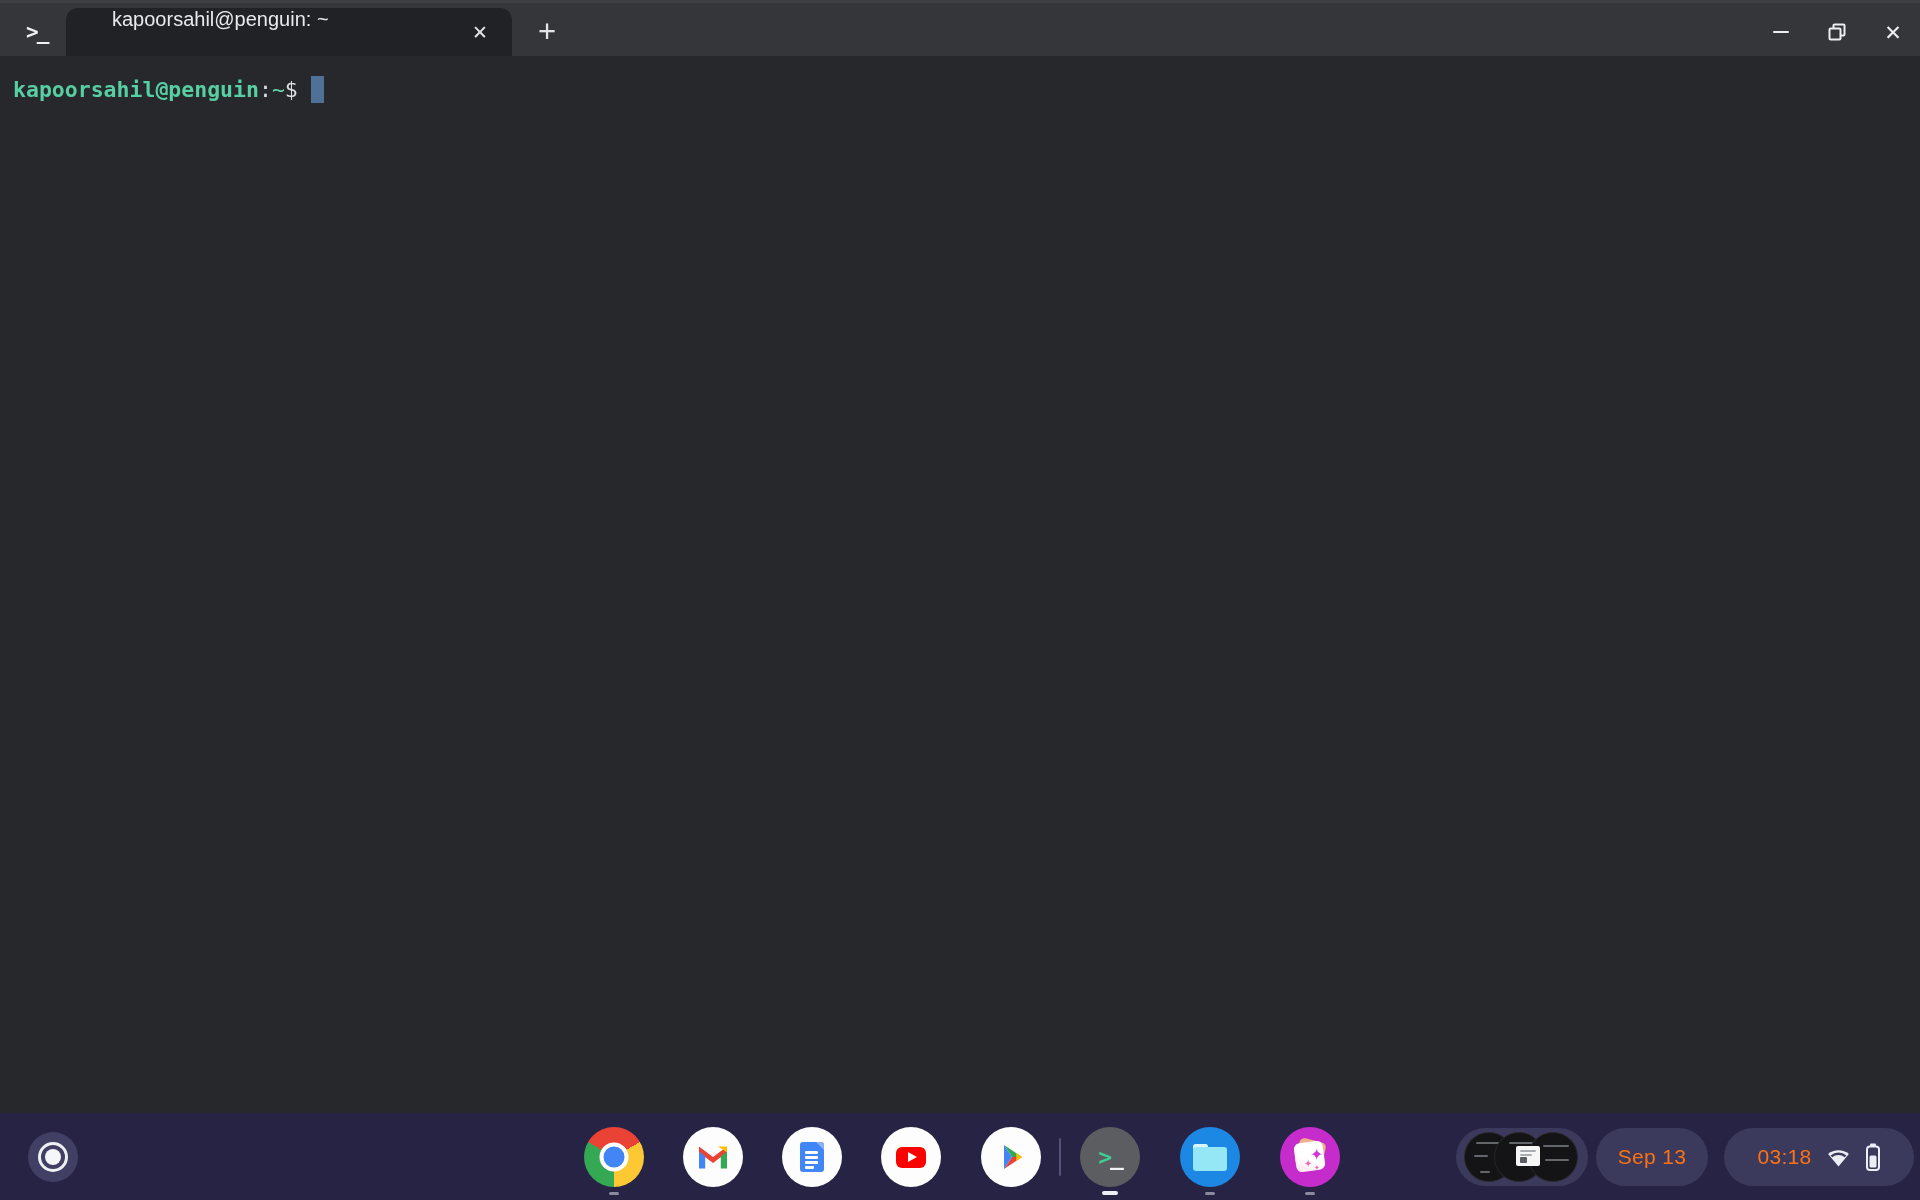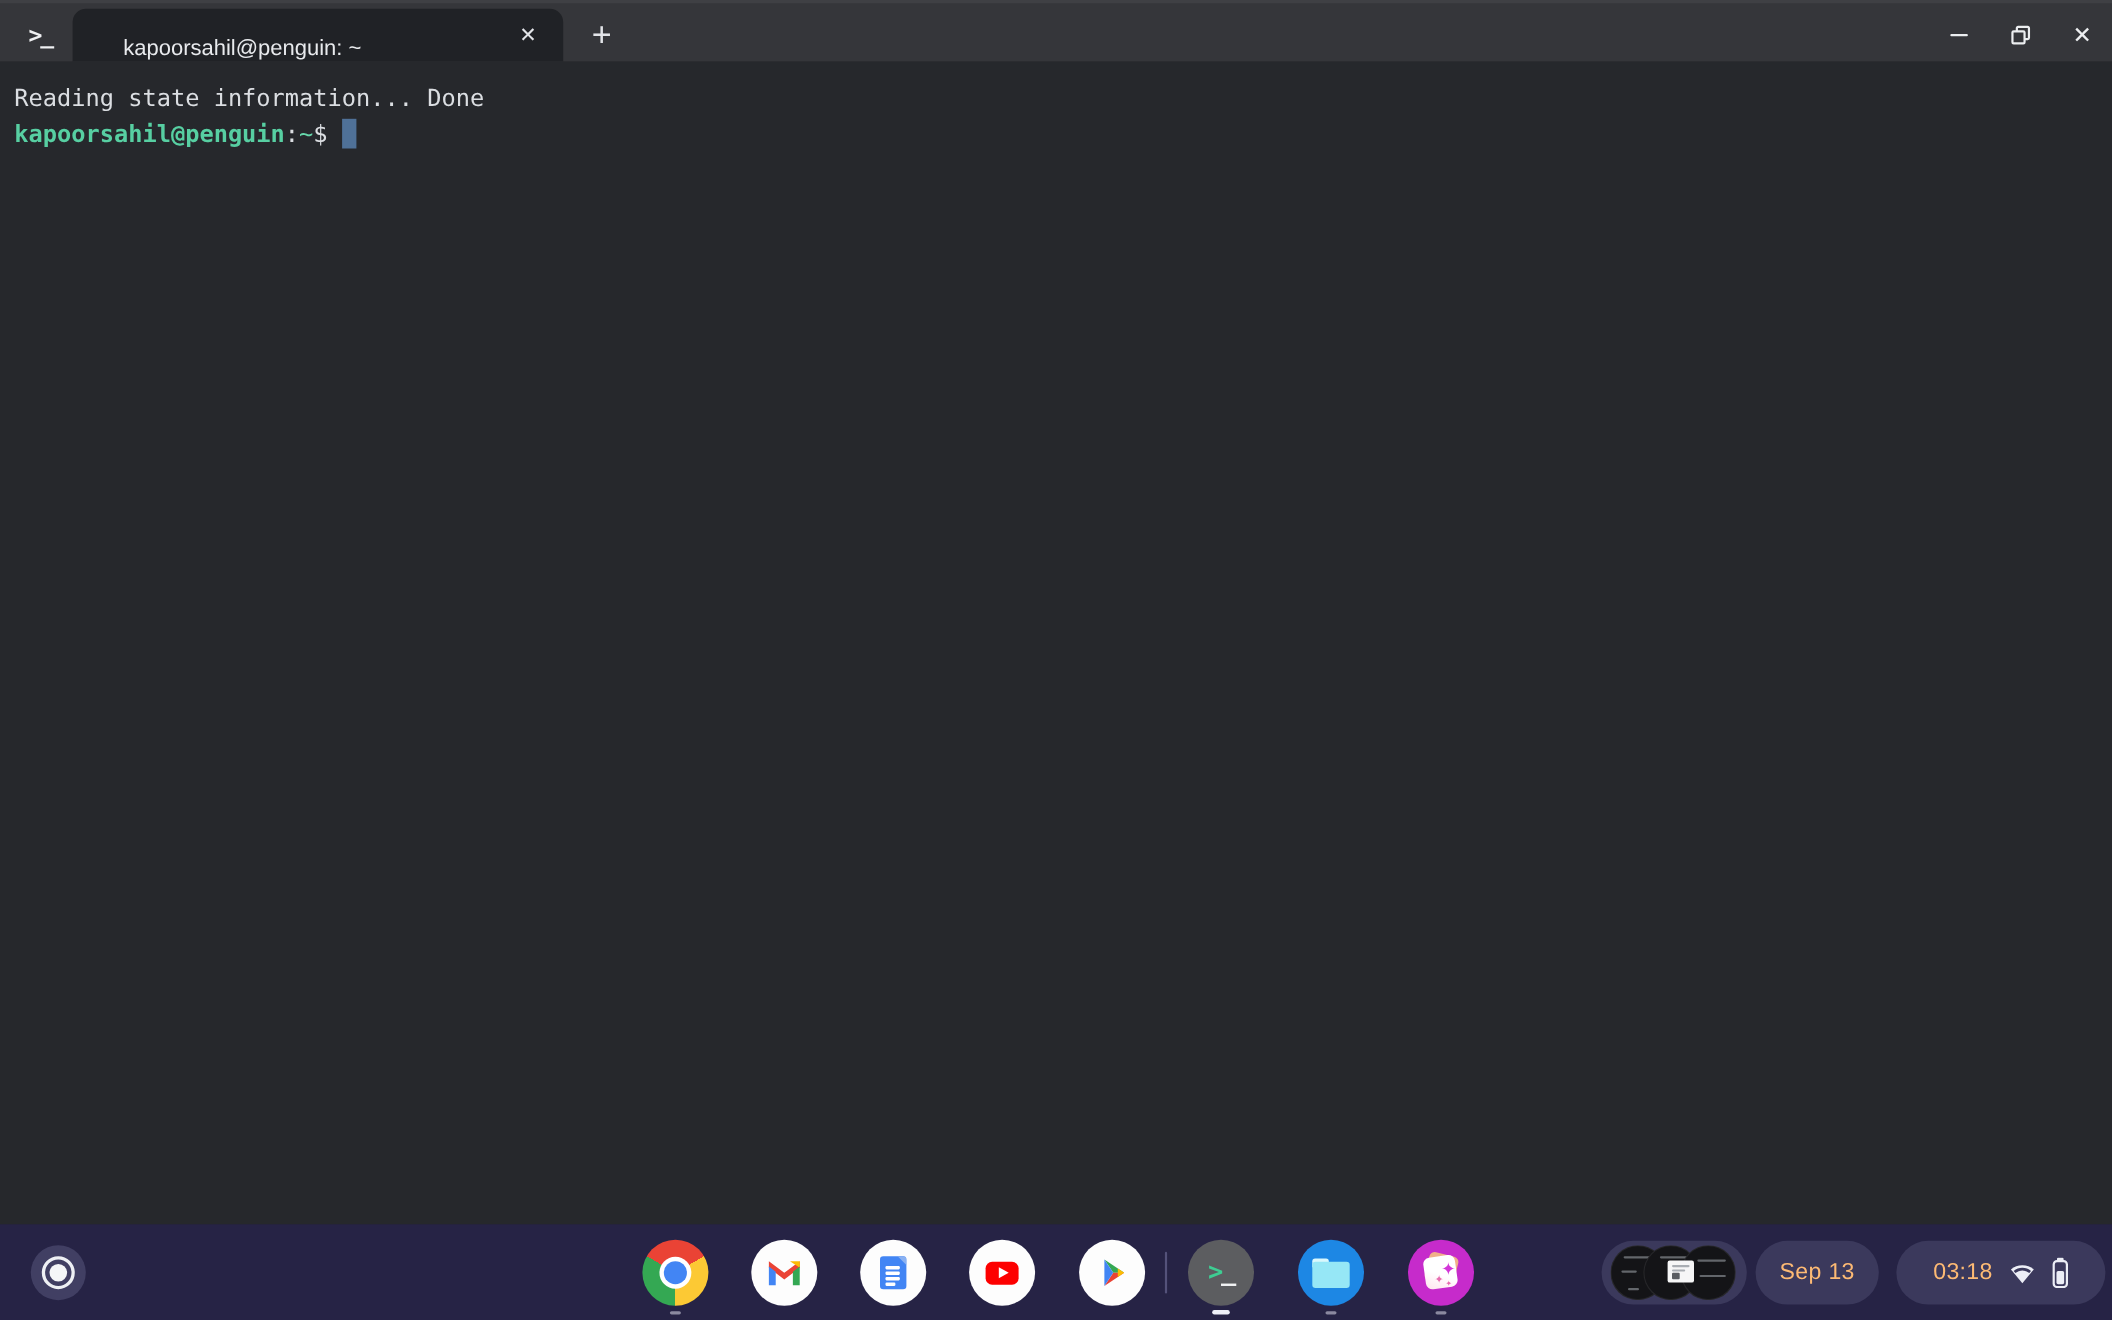--- a/index.html
+++ b/index.html
@@ -19,21 +19,21 @@
   body{width:1920px;height:1200px;position:relative;overflow:hidden;
        font-family:"Liberation Sans", sans-serif;}
   #screen{position:absolute;inset:0;width:1920px;height:1200px;background:var(--terminal-bg);}
 
   
   .tabstrip{position:absolute;top:0;left:0;width:1920px;height:56px;background:var(--tabstrip-bg);}
   .tabstrip::before{content:'';position:absolute;top:0;left:0;right:0;height:3px;background:rgba(255,255,255,.05);}
   .strip-icon{position:absolute;left:26px;top:8px;height:48px;display:flex;align-items:center;
       color:#f0f1f3;font:700 21px/1 "DejaVu Sans Mono",monospace;letter-spacing:-2px;}
   .tab{position:absolute;left:66px;top:8px;width:446px;height:48px;background:var(--tab-bg);
-      border-radius:12px 12px 0 0;display:flex;align-items:flex-end;}
+      border-radius:12px 12px 0 0;display:flex;align-items:flex-start;}
   .tab-title{padding-left:46px;color:var(--ui-text);font-size:20px;white-space:nowrap;
       overflow:hidden;text-overflow:ellipsis;max-width:350px;}
   .tab-close{position:absolute;right:18px;top:50%;transform:translateY(-50%);width:28px;height:28px;
       display:flex;align-items:center;justify-content:center;color:#e2e4e8;font-size:19px;
       border-radius:50%;cursor:pointer;}
   .new-tab{position:absolute;left:528px;top:13px;width:38px;height:38px;display:flex;align-items:center;
       justify-content:center;color:#e2e4e8;font-size:31px;font-weight:400;border-radius:50%;cursor:pointer;}
   .win-controls{position:absolute;right:14px;top:8px;height:48px;display:flex;align-items:center;gap:30px;}
   .wc{width:26px;height:26px;display:flex;align-items:center;justify-content:center;cursor:pointer;}
   .minimize-bar{width:16px;height:2px;background:#eceef0;border-radius:1px;}
@@ -117,21 +117,21 @@
       border:1px solid rgba(255,255,255,.08);}
   .t1{left:0;}.t2{left:30px;}.t3{left:64px;}
   .thumb-line{position:absolute;height:2px;background:#63666b;border-radius:1px;}
   .mini-dialog{position:absolute;left:52px;top:14px;width:24px;height:20px;background:#f6f6f7;
       border-radius:2px;z-index:5;}
   .mini-dialog .dl{position:absolute;left:4px;height:2px;background:#a9adb3;border-radius:1px;}
   .mini-dialog .db{position:absolute;left:4px;top:11px;width:7px;height:6px;background:#5a5d62;border-radius:1px;}
 
   .date-pill{left:1596px;width:112px;display:flex;align-items:center;justify-content:center;}
   .time-pill{left:1724px;width:190px;display:flex;align-items:center;justify-content:center;gap:13px;}
-  .pill-text{color:#fdba74;font-size:21px;letter-spacing:.3px;}
+  .pill-text{color:#f97316;font-size:21px;letter-spacing:.3px;}
 </style>
 </head>
 <body>
 
 <div id="screen">
 
   <div class="tabstrip">
     <div class="strip-icon">&gt;_</div>
 
     <div class="tab">
@@ -152,21 +152,20 @@
         </svg>
       </div>
       <div class="wc">
         <span class="close-x">✕</span>
       </div>
     </div>
   </div>
 
   <div class="term-body">
     <div class="term-text">
-      <div class="tline">Reading state information... Done</div>
       <div class="tline"><span class="p-user">kapoorsahil@penguin</span><span class="p-plain">:</span><span class="p-path">~</span><span class="p-plain">$</span><span class="cursor"></span></div>
     </div>
   </div>
 
   <div class="shelf">
 
     <div class="launcher">
       <div class="launcher-ring"></div>
       <div class="launcher-dot"></div>
     </div>

